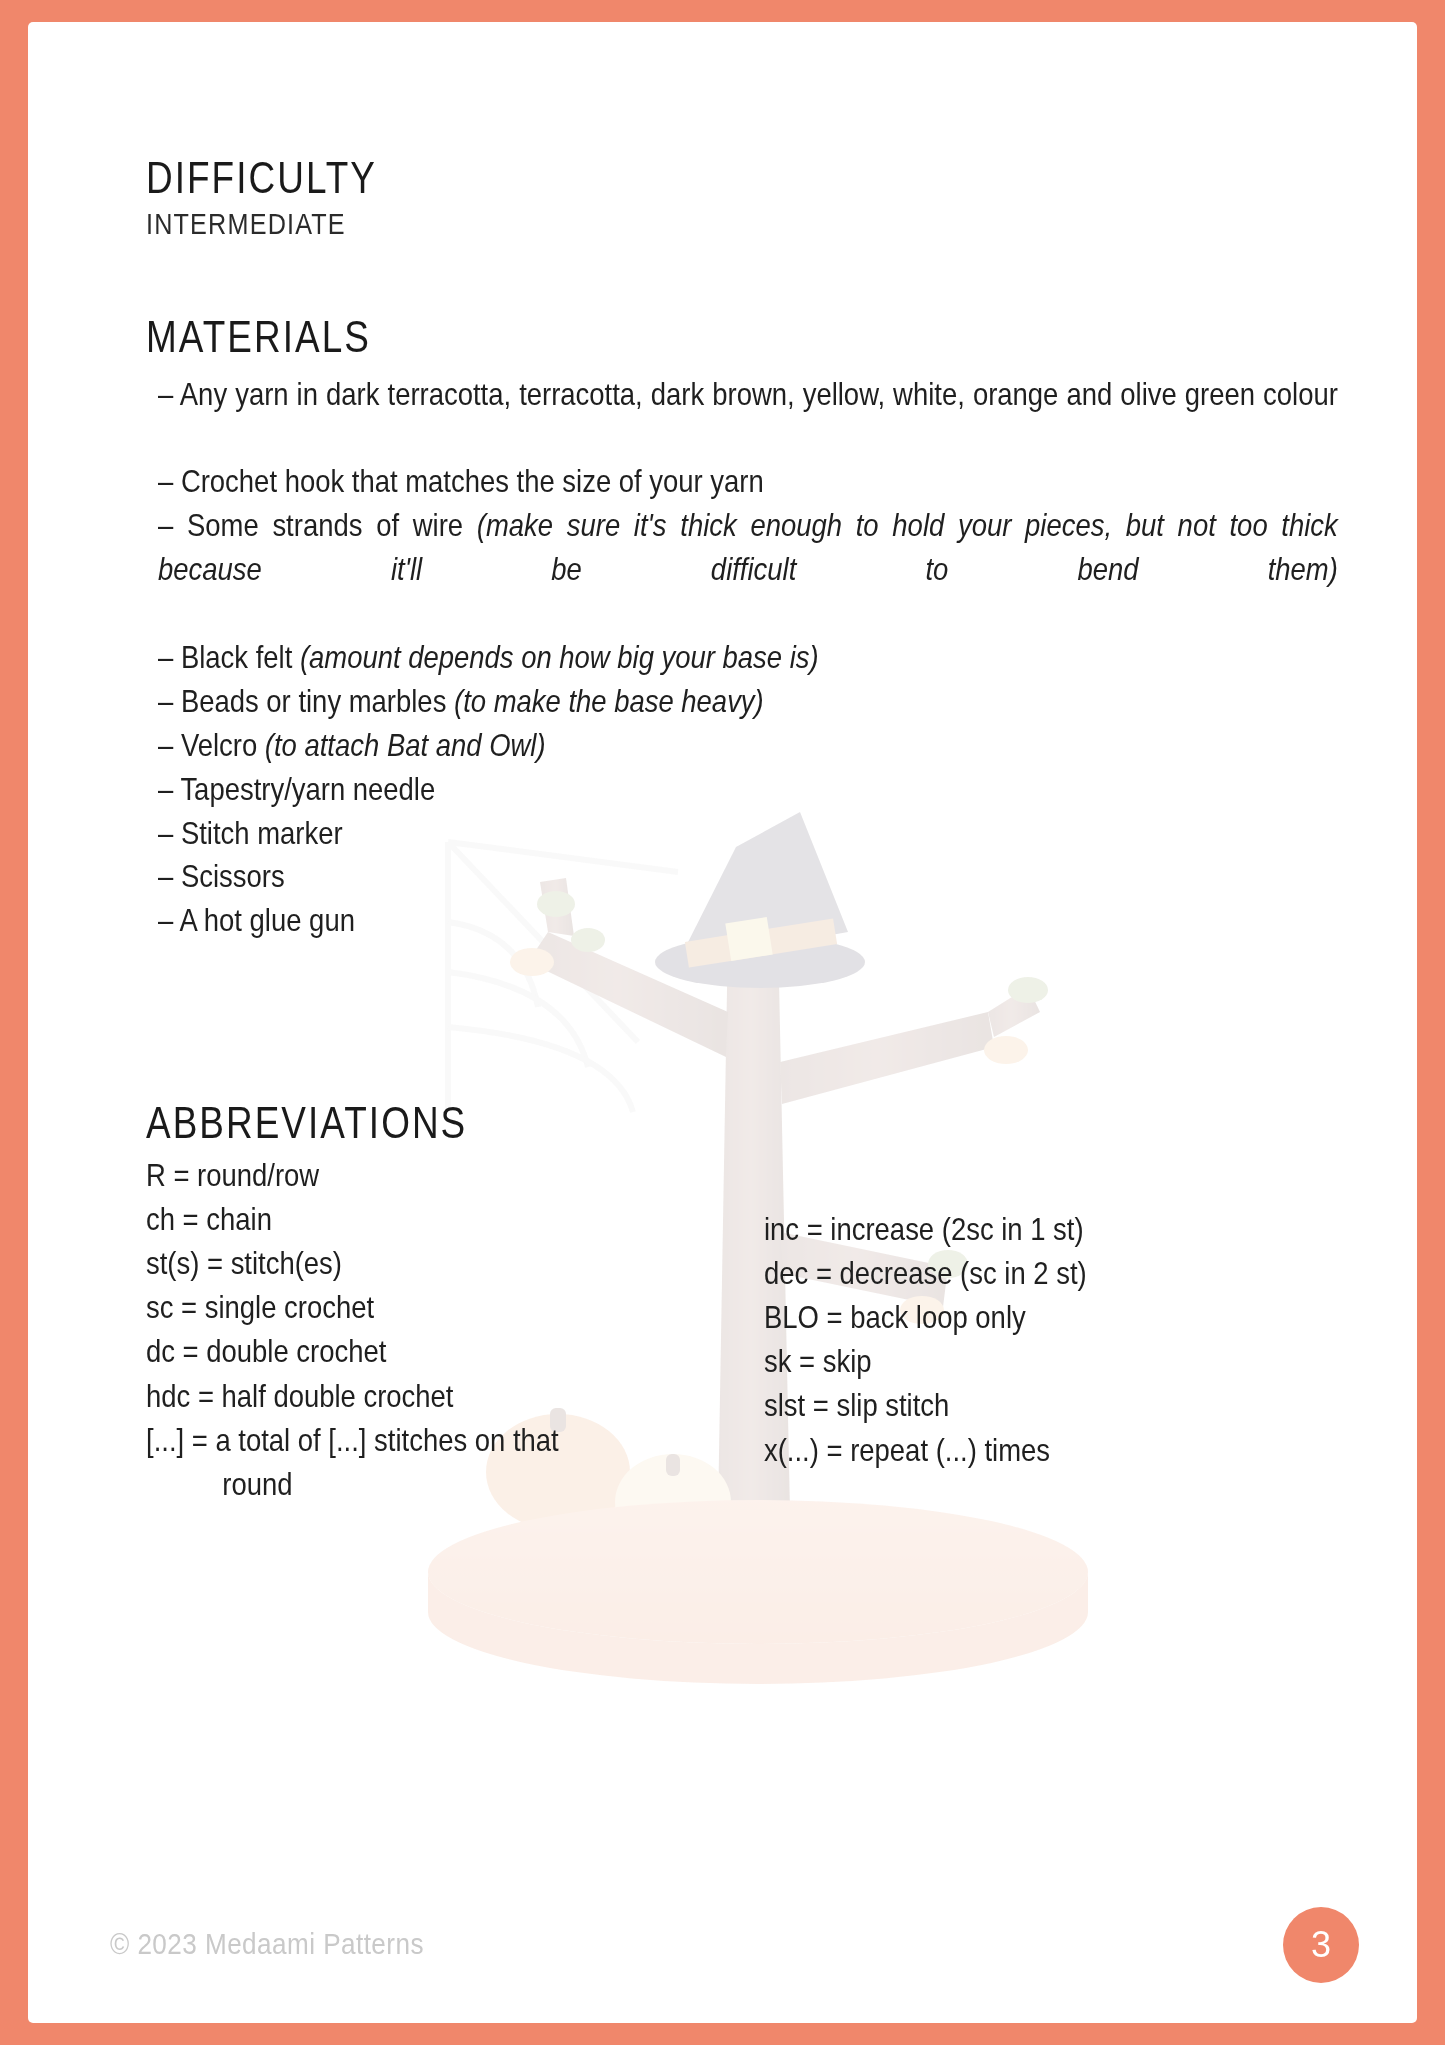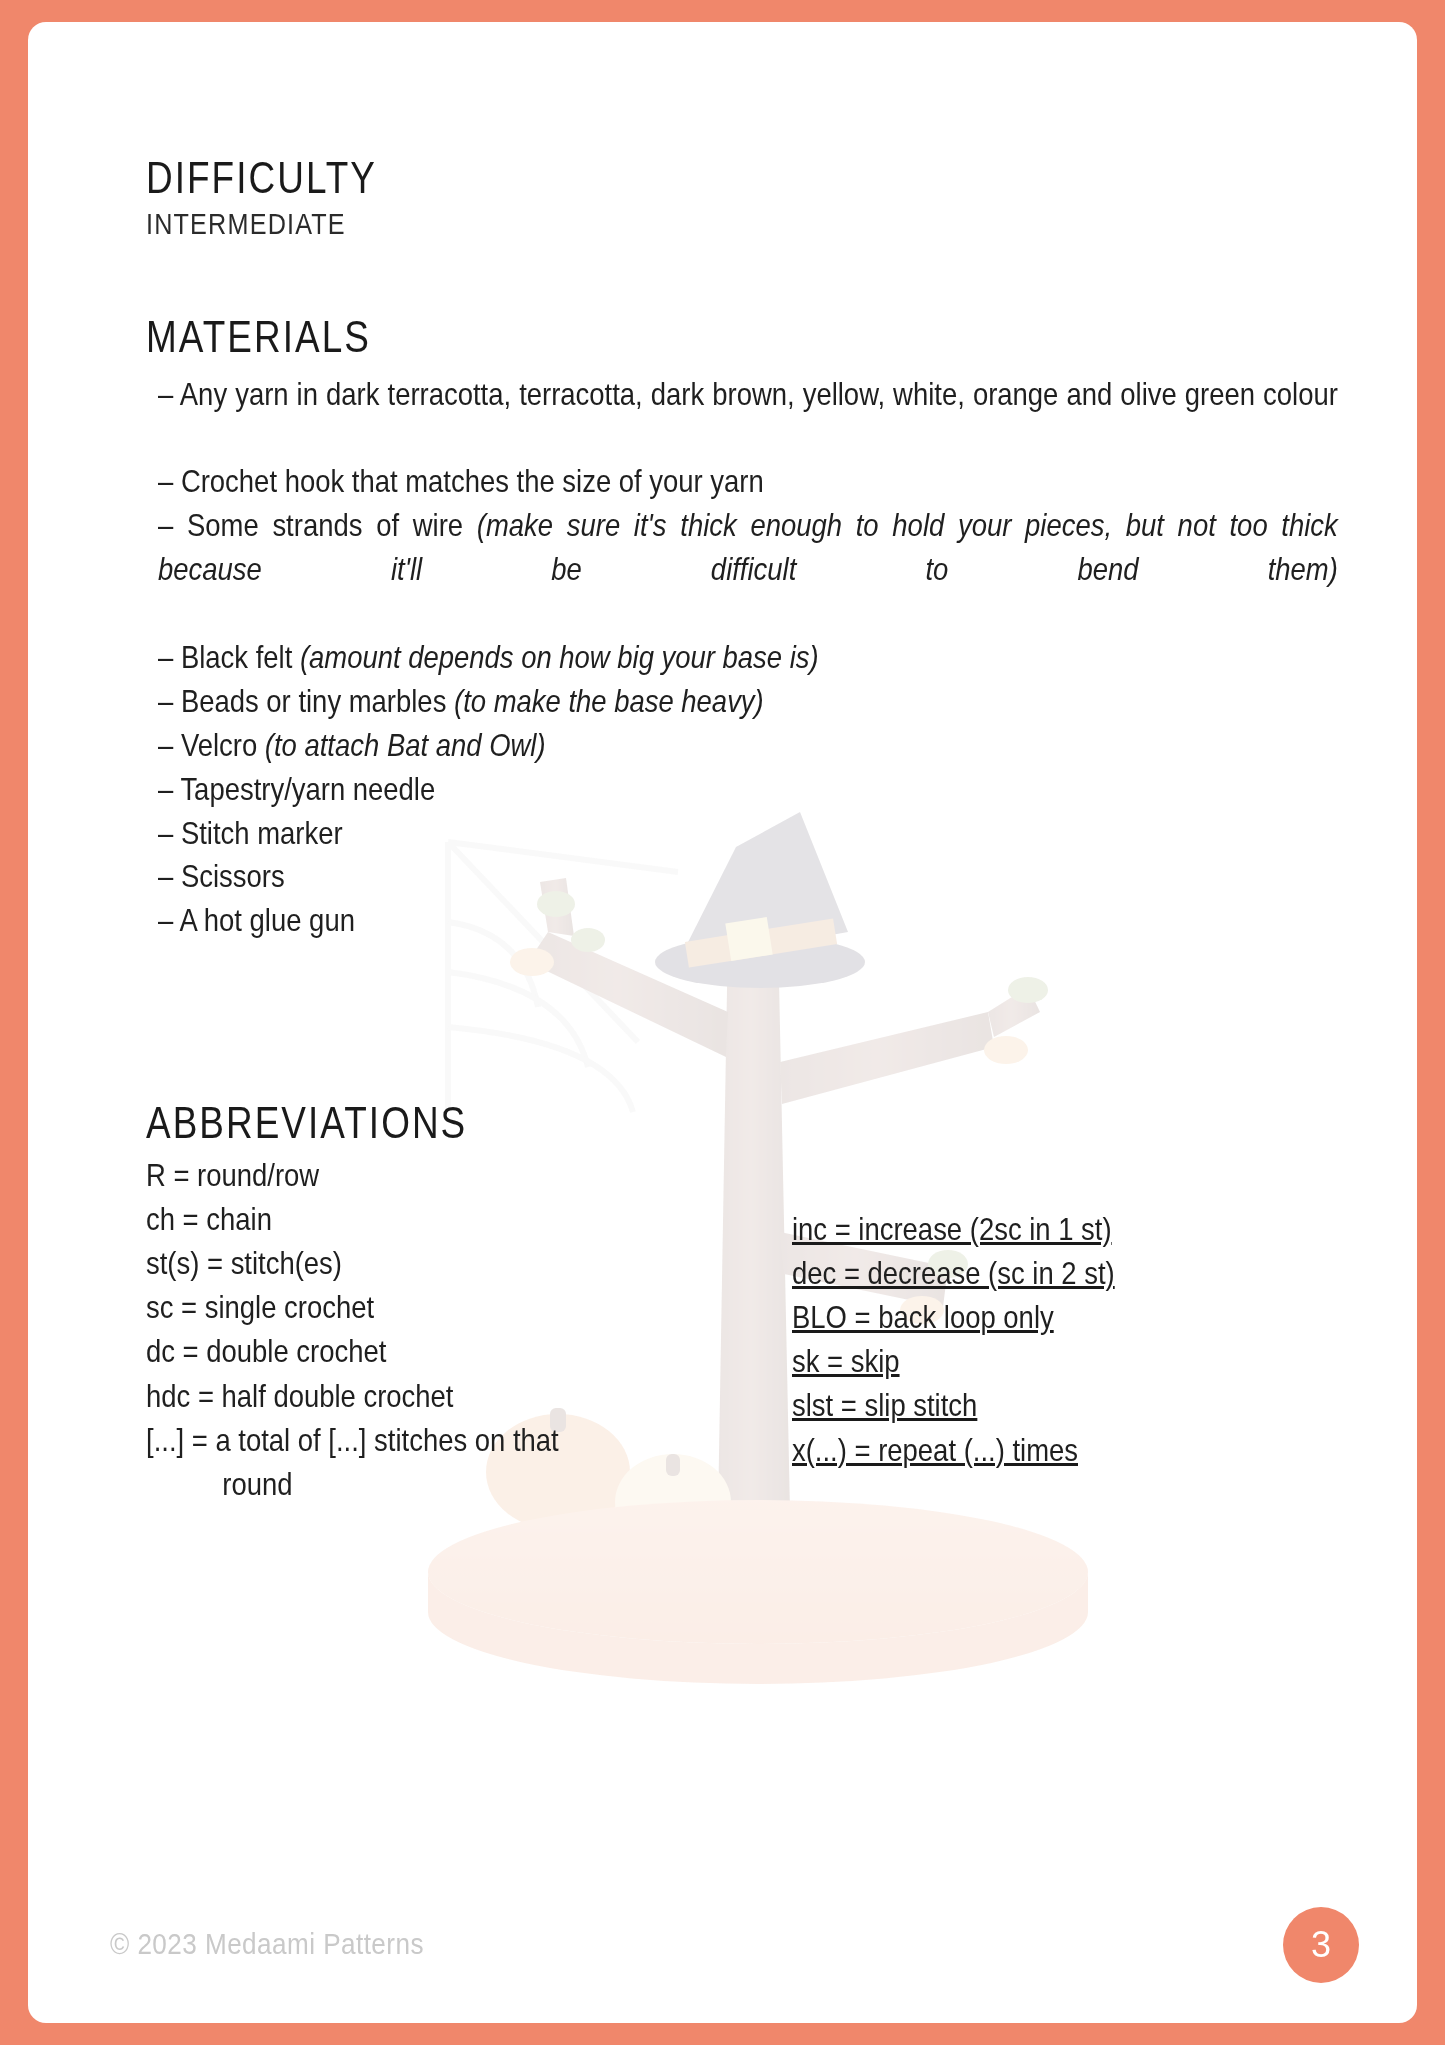--- a/index.html
+++ b/index.html
@@ -7,21 +7,21 @@
     width:1445px;height:2045px;
     background:#f0876b;
     font-family:"Liberation Sans", sans-serif;
     overflow:hidden;
   }
   .page{
     position:absolute;
     left:28px;top:22px;
     width:1389px;height:2001px;
     background:#ffffff;
-    border-radius:18px;
+    border-radius:5px;
     overflow:hidden;
   }
   
   .watermark{
     position:absolute;
     left:400px;top:790px;
     width:740px;height:1080px;
     opacity:.55;
     pointer-events:none;
   }
@@ -72,21 +72,21 @@
   }
   ul.mat li.j{text-align:justify;}
   ul.mat li.j:after{content:"";display:inline-block;width:100%;}
   .abbr-cols{
     display:flex;
     margin-top:4px;
   }
   .abbr-col{
     width:560px;
   }
-  .abbr-col.right{margin-left:86px;padding-top:54px;text-decoration:underline;}
+  .abbr-col.right{margin-left:58px;padding-top:54px;}
   .abbr-col div{
     font-size:30.5px;
     line-height:1.45;
     color:#1f1f1f;
     transform:scaleX(.9);
     transform-origin:left top;
     white-space:pre-wrap;
   }
   .footer{
     position:absolute;

